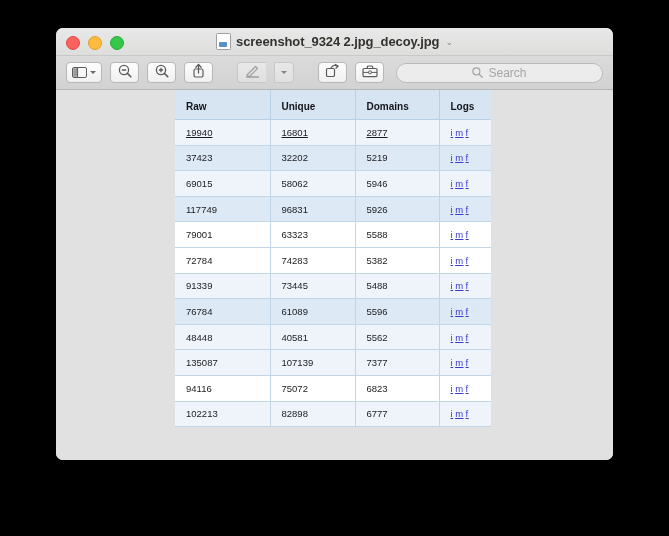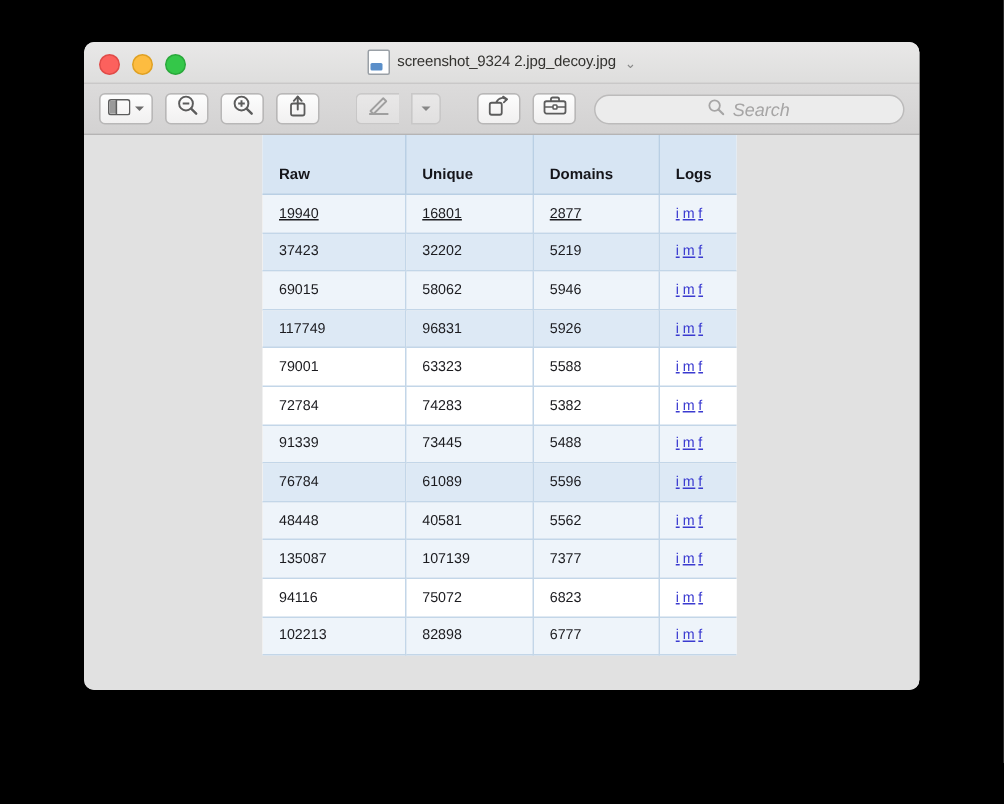--- a/index.html
+++ b/index.html
@@ -79,24 +79,25 @@
     content: "";
     position: absolute;
     left: 1.5px;
     bottom: 2px;
     width: 8px;
     height: 5px;
     background: #5b8fc9;
     border-radius: 1px;
   }
   .title-text {
-    font-size: 10px;
+    font-size: 13px;
     color: #33322f;
     letter-spacing: -0.1px;
     white-space: nowrap;
+    font-weight: bold;
   }
   .title-chevron {
     font-size: 9px;
     color: #888;
     margin-left: 1px;
   }
 
   
   .toolbar {
     position: relative;
@@ -150,21 +151,20 @@
     background: #ececec;
     display: flex;
     align-items: center;
     justify-content: center;
     gap: 5px;
     box-sizing: border-box;
   }
   .search-ph {
     font-size: 12px;
     color: #a6a5a5;
-    font-style: italic;
   }
 
   
   .content {
     position: relative;
     height: 371px;
     background: #e1e1e1;
     overflow: hidden;
   }
 
@@ -188,21 +188,21 @@
   table.data col.c-unique  { width: 85px; }
   table.data col.c-domains { width: 84px; }
   table.data col.c-logs    { width: 52px; }
 
   table.data th {
     background: #d7e5f3;
     font-size: 10px;
     font-weight: bold;
     color: #15151a;
     text-align: left;
-    padding: 20px 0 6px 11px;
+    padding: 10px 0 6px 11px;
     border-right: 1px solid #b9cfe4;
     border-bottom: 1px solid #b9cfe4;
     height: 13px;
     box-sizing: content-box;
   }
   table.data th:last-child { border-right: none; }
 
   table.data td {
     font-size: 9.5px;
     color: #1b1b1f;

